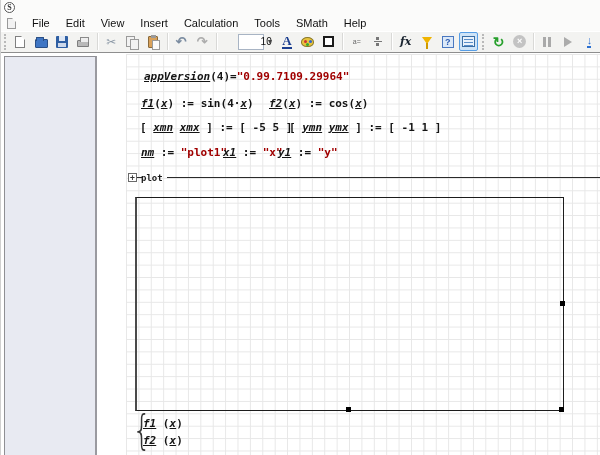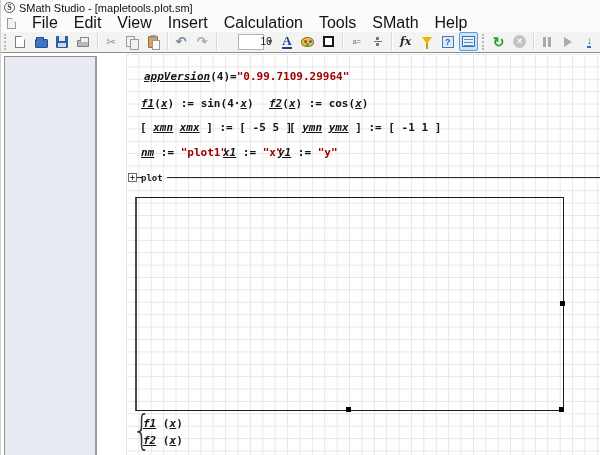--- a/index.html
+++ b/index.html
@@ -8,21 +8,21 @@
 
   
   .titlebar { height:15px; background:#fbfbfa; display:flex; align-items:center; padding-left:3px; }
   .app-logo { width:11px; height:11px; border:1px solid #555; border-radius:50%; font:bold 8px/9px "Liberation Serif", serif; color:#333; text-align:center; margin-right:4px; background:#fff; }
   .title-text { font-size:11px; color:#111; }
 
   
   .menubar { height:16px; background:#fbfbfa; display:flex; align-items:center; }
   .doc-icon { width:9px; height:11px; background:#f2f2f2; border:1px solid #999; margin:0 8px 0 6px; position:relative; }
   .doc-icon::after { content:""; position:absolute; right:-1px; top:-1px; border-style:solid; border-width:0 4px 4px 0; border-color:transparent #fbfbfa transparent transparent; }
-  .menu-item { font-size:16px; color:#111; padding:1px 8px; cursor:default; }
+  .menu-item { font-size:11px; color:#111; padding:1px 8px; cursor:default; }
 
   
   .toolbar { height:22px; background:#f3f3f1; display:flex; align-items:center; border-bottom:1px solid #8e8e8e; box-shadow:0 1px 0 #fff inset; }
   .grip { width:3px; height:16px; border-left:2px dotted #b9b9b9; margin:0 3px; }
   .tsep { width:1px; height:17px; background:#d9d9d7; margin:0 3px; box-shadow:1px 0 0 #fff; }
   .tbtn { width:19px; height:19px; display:flex; align-items:center; justify-content:center; margin:0 1px; border:1px solid transparent; position:relative; }
   .tbtn.active { border:1px solid #569de5; background:#cfe4f7; border-radius:2px; }
 
   
   .i-new { width:10px; height:12px; background:#fff; border:1px solid #808080; position:relative; }
@@ -93,21 +93,20 @@
 
   .sys-brace { position:absolute; left:128px; top:357px; font:100 40px/38px "DejaVu Sans", sans-serif; color:#333; transform:scaleX(0.75); }
 </style>
 </head>
 <body>
 
 <div class="window">
 
   <div class="titlebar">
     <span class="app-logo">S</span>
-    <span class="title-text">SMath Studio - [mapletools.plot.sm]</span>
   </div>
 
   <div class="menubar">
     <span class="doc-icon"></span>
     <span class="menu-item">File</span>
     <span class="menu-item">Edit</span>
     <span class="menu-item">View</span>
     <span class="menu-item">Insert</span>
     <span class="menu-item">Calculation</span>
     <span class="menu-item">Tools</span>

